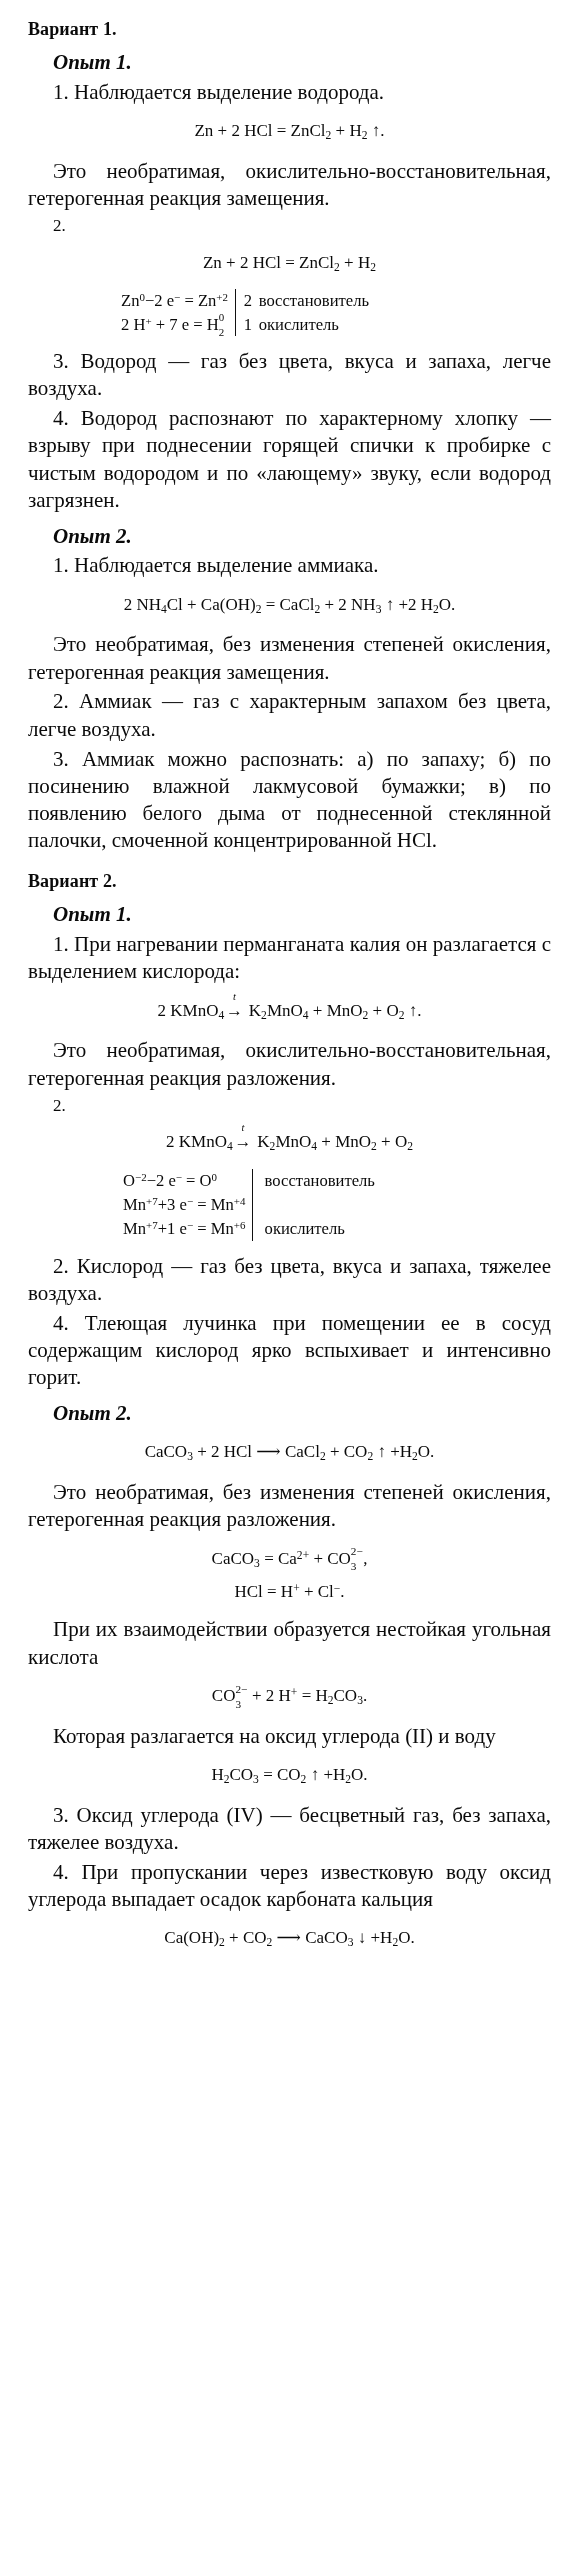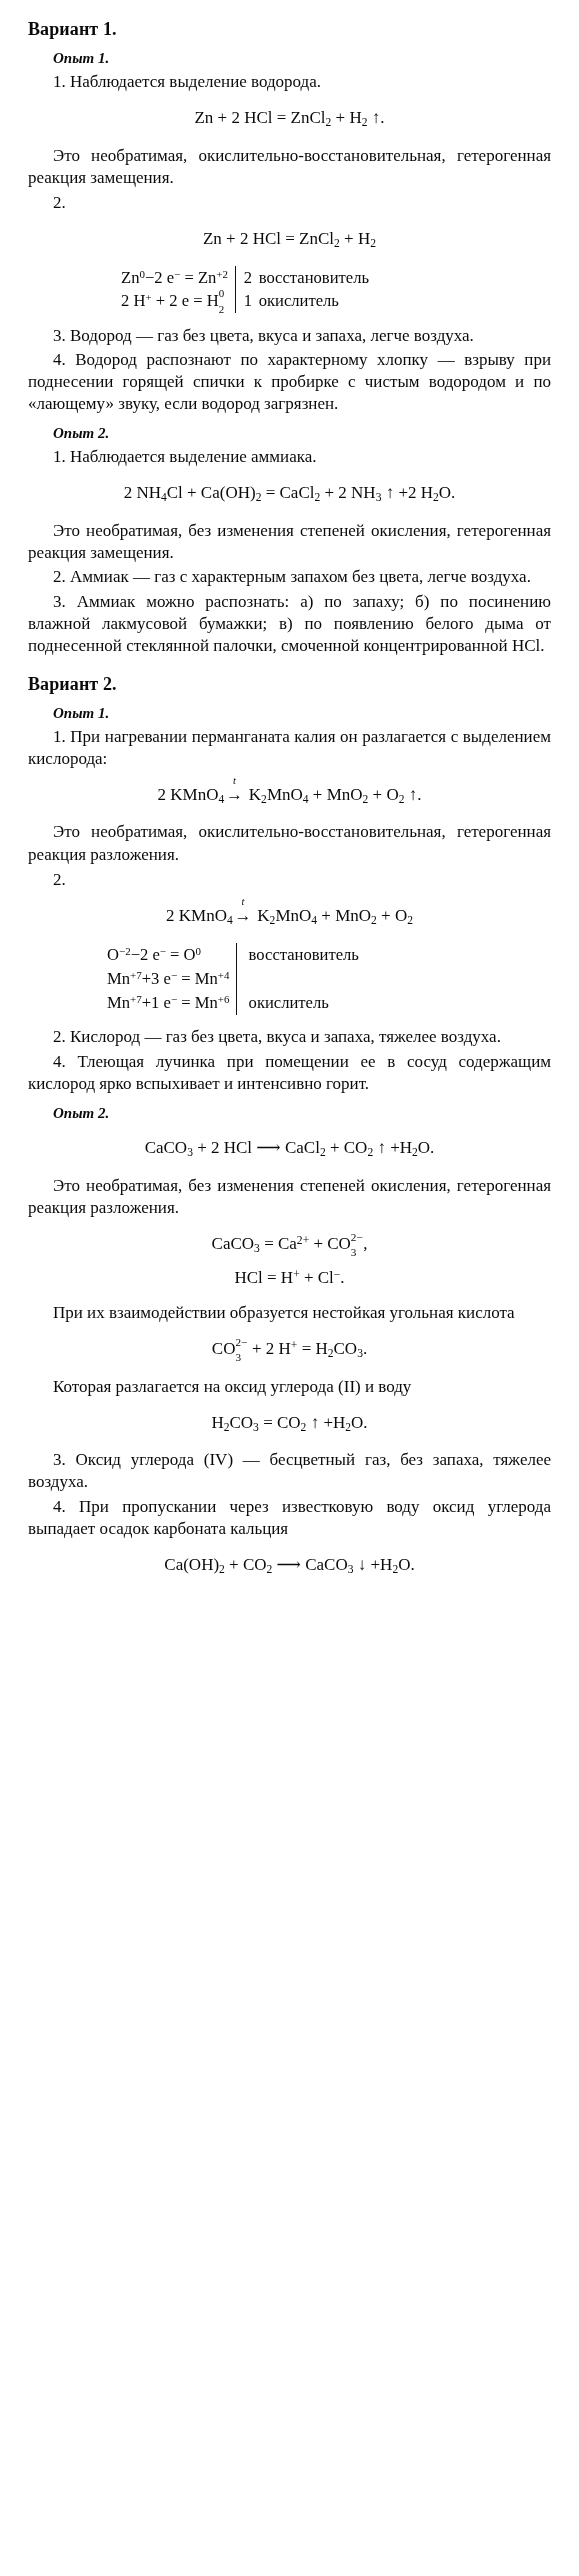--- a/index.html
+++ b/index.html
@@ -25,27 +25,27 @@
   .variant-head {
     font-weight: bold;
     font-size: 18px;
     line-height: 1.25;
     margin: 0 0 3.3px 0;
     letter-spacing: 0.1px;
   }
   .opyt-head {
     font-weight: bold;
     font-style: italic;
-    font-size: 15px;
+    font-size: 21px;
     line-height: 1.3;
     margin: 8.3px 0 1.7px 0;
     text-indent: 25px;
   }
   p.para {
-    font-size: 17px;
+    font-size: 21px;
     line-height: 1.30;
     margin: 2.5px 0 2.5px 0;
     text-align: justify;
     text-justify: inter-word;
     text-indent: 25px;
     hyphens: manual;
   }
   .gap-md { height: 13.2px; }
   .eq {
     font-size: 17px;
@@ -120,21 +120,21 @@
     transform: translateX(-50%);
     font-style: italic;
     font-size: 0.62em;
   }
   .v2box {
     display: flex;
     margin: 11.6px 0 11.6px 79px;
     font-size: 16.6px;
     line-height: 1.45;
   }
-  .v2box .eqs { white-space: nowrap; }
+  .v2box .eqs { white-space: nowrap; margin-left: 16px; }
   .v2box .v2bar {
     border-left: 1.3px solid #111;
     margin: 0 0 0 6.6px;
     padding-left: 11.6px;
     display: flex;
     flex-direction: column;
     justify-content: space-between;
   }
   .v2box sup { font-size: 0.66em; vertical-align: 0.44em; }
   .label-top { margin-top: 0px; }
@@ -167,21 +167,21 @@
     <div class="brow">
       <div class="half-eq">
         <span>Zn</span><sup>0</sup><span>−2 e</span><sup>−</sup><span> = </span><span>Zn</span><sup>+2</sup>
       </div>
       <div class="bar-cell">
         <span class="coef">2</span><span>восстановитель</span>
       </div>
     </div>
     <div class="brow">
       <div class="half-eq">
-        <span>2 H</span><sup>+</sup><span> + 2 e</span><span> = </span><span>H</span><span class="stack"><span style="visibility:hidden;font-size:0.66em;">0</span><span class="sup-high">0</span><span class="sub-low">2</span></span>
+        <span>2 H</span><sup>+</sup><span> + 7 e</span><span> = </span><span>H</span><span class="stack"><span style="visibility:hidden;font-size:0.66em;">0</span><span class="sup-high">0</span><span class="sub-low">2</span></span>
       </div>
       <div class="bar-cell">
         <span class="coef">1</span><span>окислитель</span>
       </div>
     </div>
   </div>
 
   <p class="para">3. Водород — газ без цвета, вкуса и запаха, легче воздуха.</p>
   <p class="para">4. Водород распознают по характерному хлоп­ку — взрыву при поднесении горящей спички к пробирке с чистым водородом и по «лающему» звуку, если водород загрязнен.</p>
 

